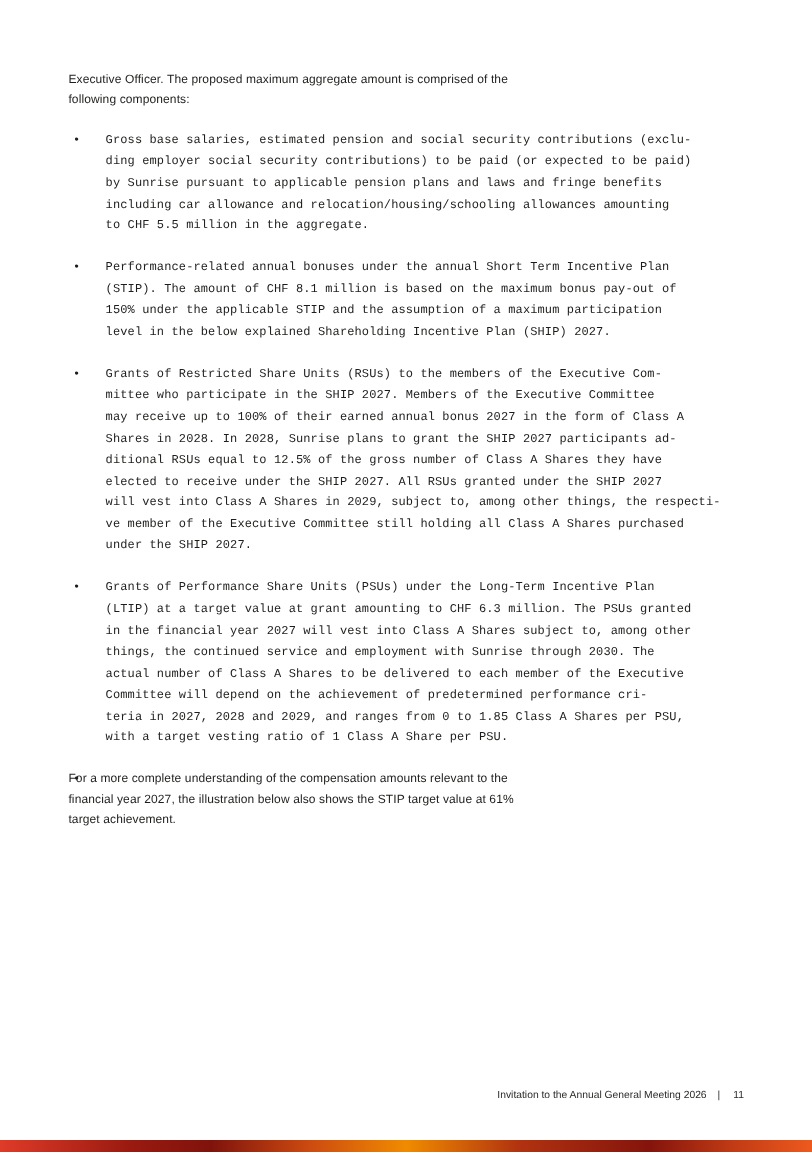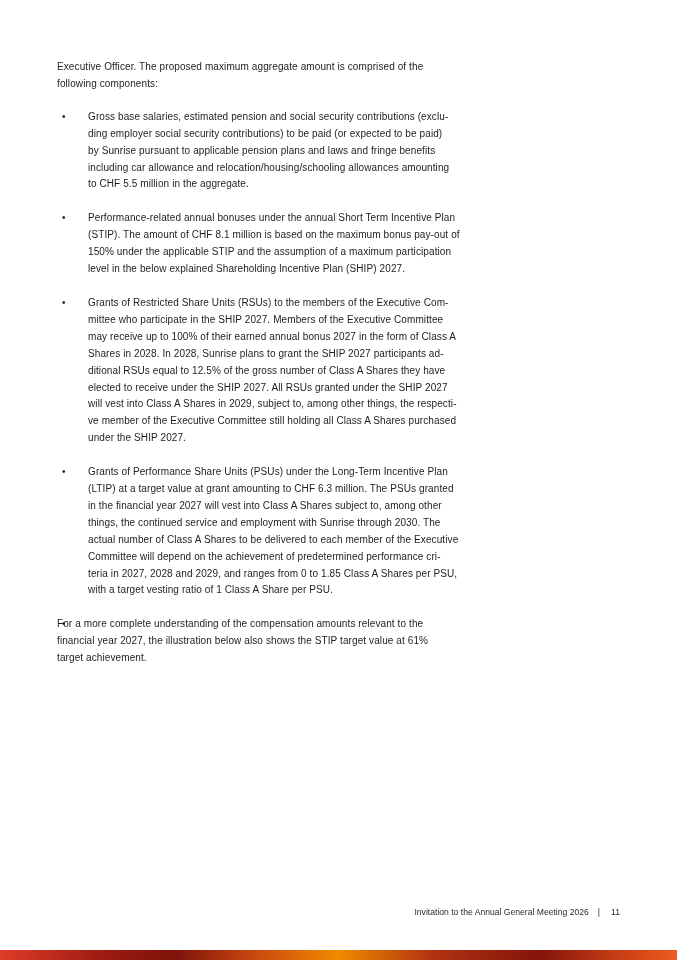--- a/index.html
+++ b/index.html
@@ -35,21 +35,21 @@
     position: relative;
     padding-left: 31px;
     margin-bottom: 17px;
   }
   ul.bullet-list li:last-child { margin-bottom: 0; }
   .marker {
     position: absolute;
     left: 5px;
     top: 0;
   }
-  .bullet-text { white-space: pre-line; }
+  .bullet-text { white-space: pre-line; font-family: Liberation Mono, monospace; }
   .closing { margin-top: 17px; }
   .footer {
     position: absolute;
     right: 57px;
     bottom: 42px;
     font-size: 8.6px;
     line-height: 12px;
     color: #2a2a28;
     white-space: nowrap;
   }

